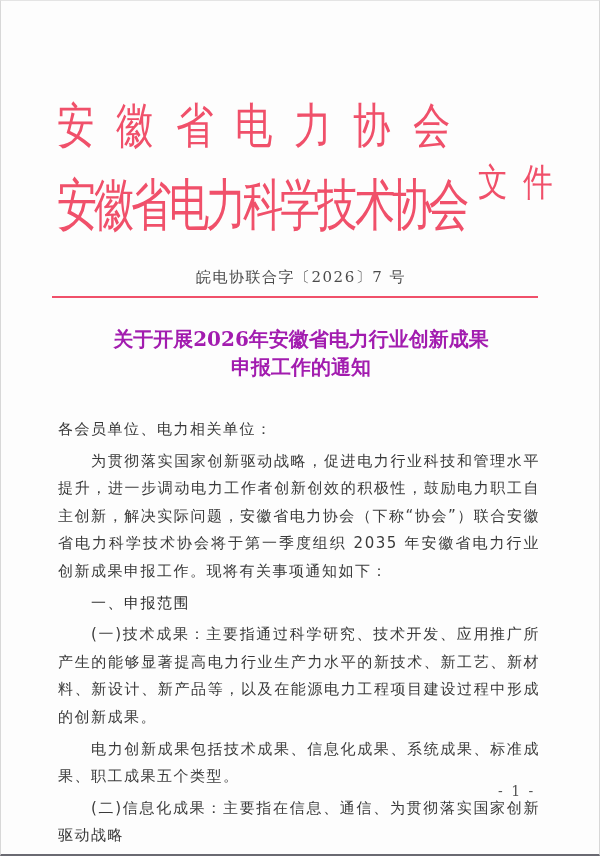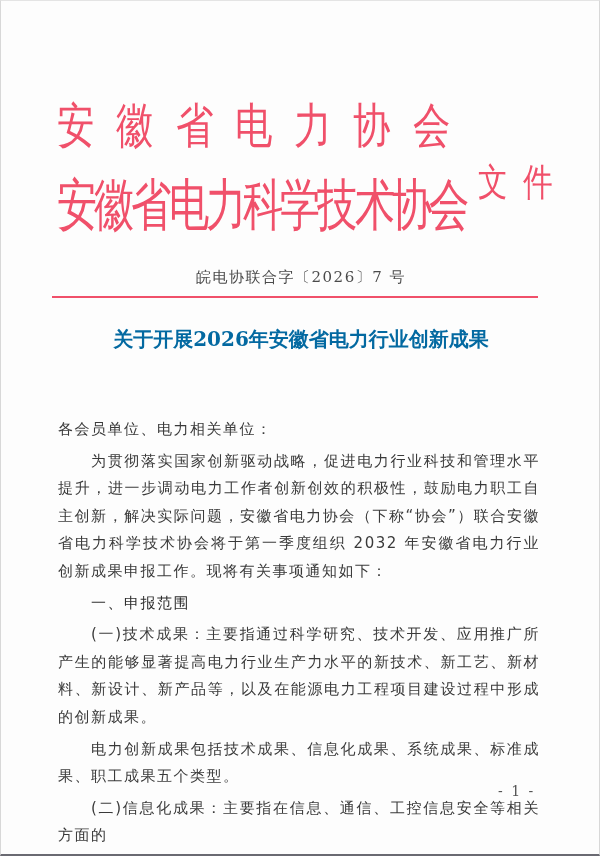--- a/index.html
+++ b/index.html
@@ -101,21 +101,21 @@
     .title {
       position: absolute;
       left: 0;
       width: 600px;
       top: 324px;
       text-align: center;
       font-family: "DejaVu Serif", serif;
       font-weight: bold;
       font-size: 20px;
       line-height: 28px;
-      color: #0369a1;
+      color: #a21caf;
     }
     .title div { white-space: nowrap; }
     .body {
       position: absolute;
       left: 53px;
       top: 411px;
       width: 490px;
       font-family: "DejaVu Sans", sans-serif;
       font-size: 15px;
       line-height: 27.6px;
@@ -160,26 +160,27 @@
   <div class="hdr-wenjian red">
     <span class="ch">文</span><span class="ch">件</span>
   </div>
 
   <div class="doc-number">皖电协联合字〔2026〕7 号</div>
 
   <div class="red-rule"></div>
 
   <div class="title">
     <div>关于开展2026年安徽省电力行业创新成果</div>
+    <div>申报工作的通知</div>
   </div>
 
   <div class="body">
     <p>各会员单位、电力相关单位：</p>
-    <p class="indent">为贯彻落实国家创新驱动战略，促进电力行业科技和管理水平提升，进一步调动电力工作者创新创效的积极性，鼓励电力职工自主创新，解决实际问题，安徽省电力协会（下称“协会”）联合安徽省电力科学技术协会将于第一季度组织 2032 年安徽省电力行业创新成果申报工作。现将有关事项通知如下：</p>
+    <p class="indent">为贯彻落实国家创新驱动战略，促进电力行业科技和管理水平提升，进一步调动电力工作者创新创效的积极性，鼓励电力职工自主创新，解决实际问题，安徽省电力协会（下称“协会”）联合安徽省电力科学技术协会将于第一季度组织 2035 年安徽省电力行业创新成果申报工作。现将有关事项通知如下：</p>
     <p class="heading">一、申报范围</p>
     <p class="indent">(一)技术成果：主要指通过科学研究、技术开发、应用推广所产生的能够显著提高电力行业生产力水平的新技术、新工艺、新材料、新设计、新产品等，以及在能源电力工程项目建设过程中形成的创新成果。</p>
     <p class="indent">电力创新成果包括技术成果、信息化成果、系统成果、标准成果、职工成果五个类型。</p>
-    <p class="indent">(二)信息化成果：主要指在信息、通信、工控信息安全等相关方面的</p>
+    <p class="indent">(二)信息化成果：主要指在信息、通信、为贯彻落实国家创新驱动战略</p>
   </div>
 
   <div class="page-num">- 1 -</div>
 
 </div>
 
 </body></html>

